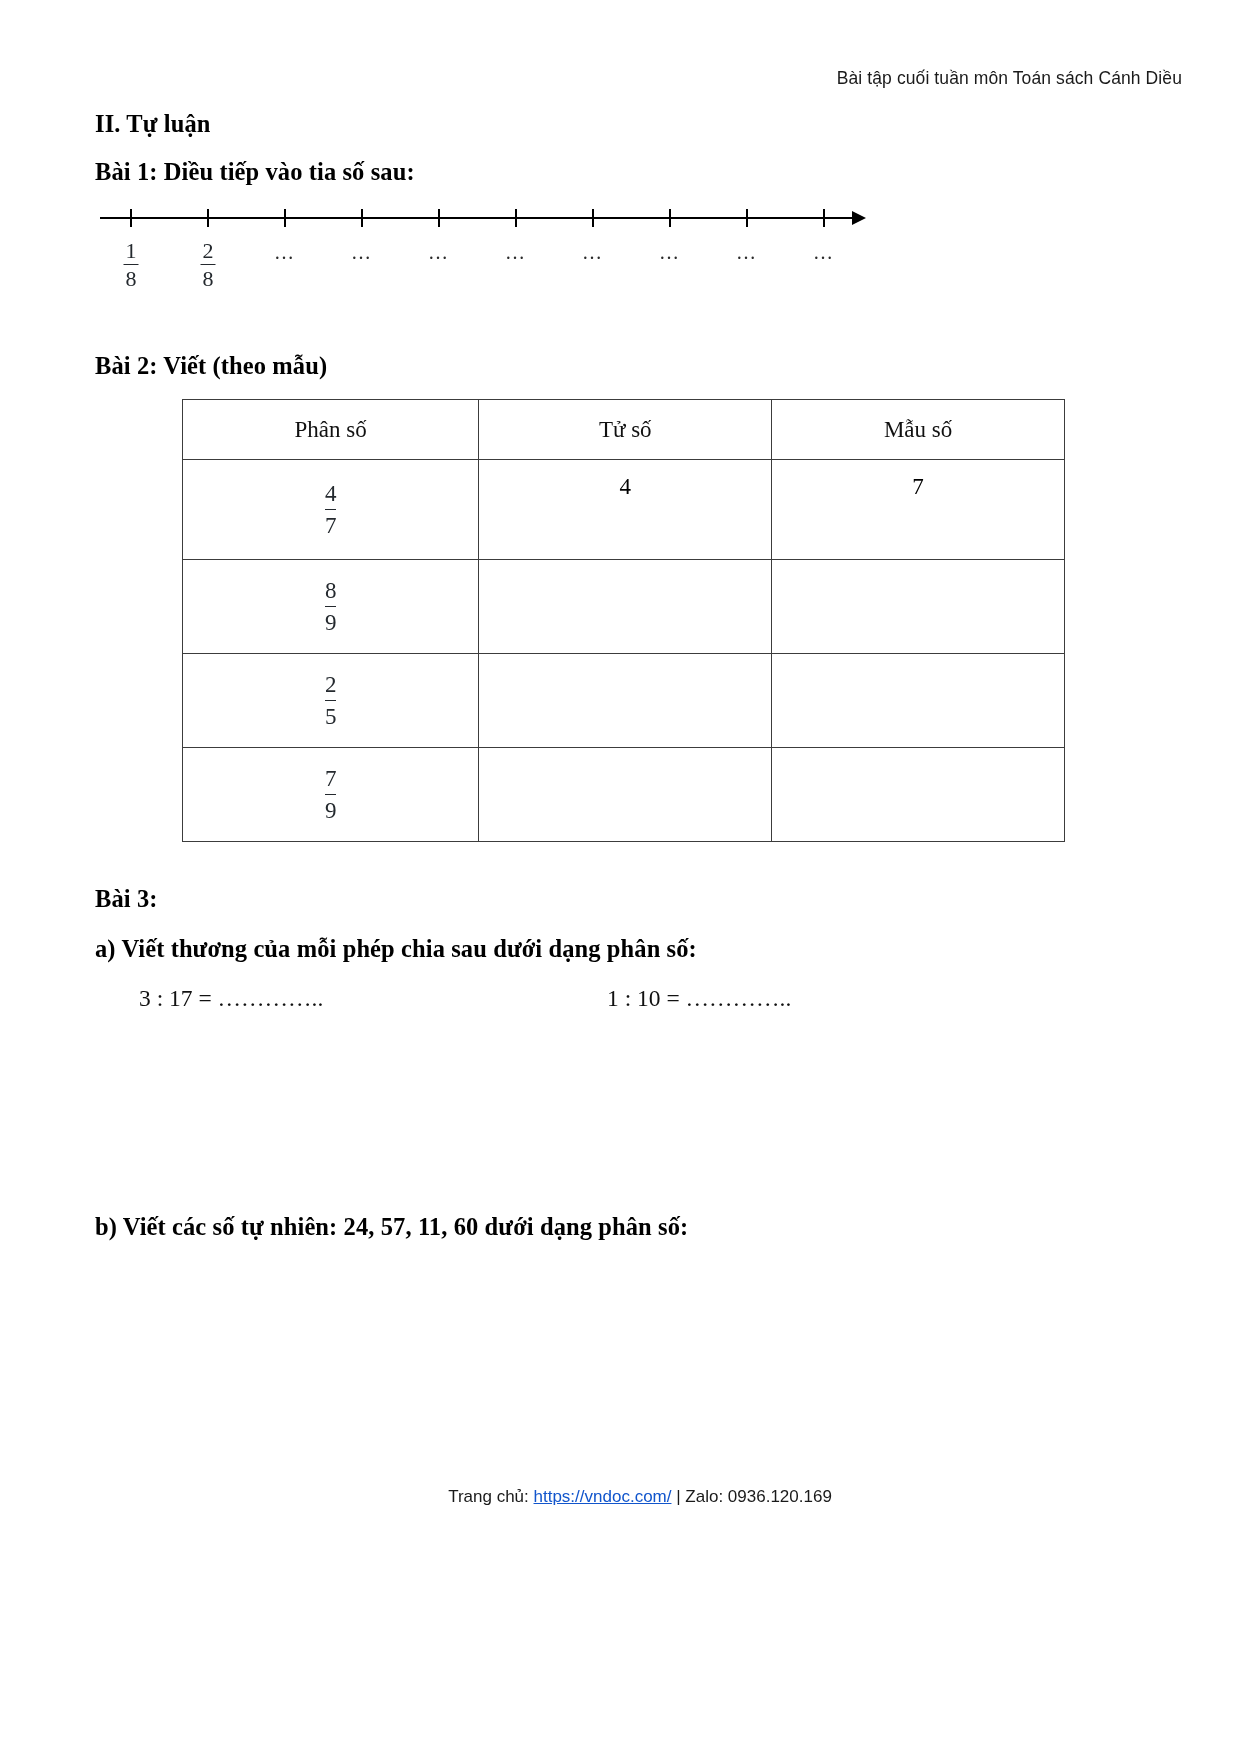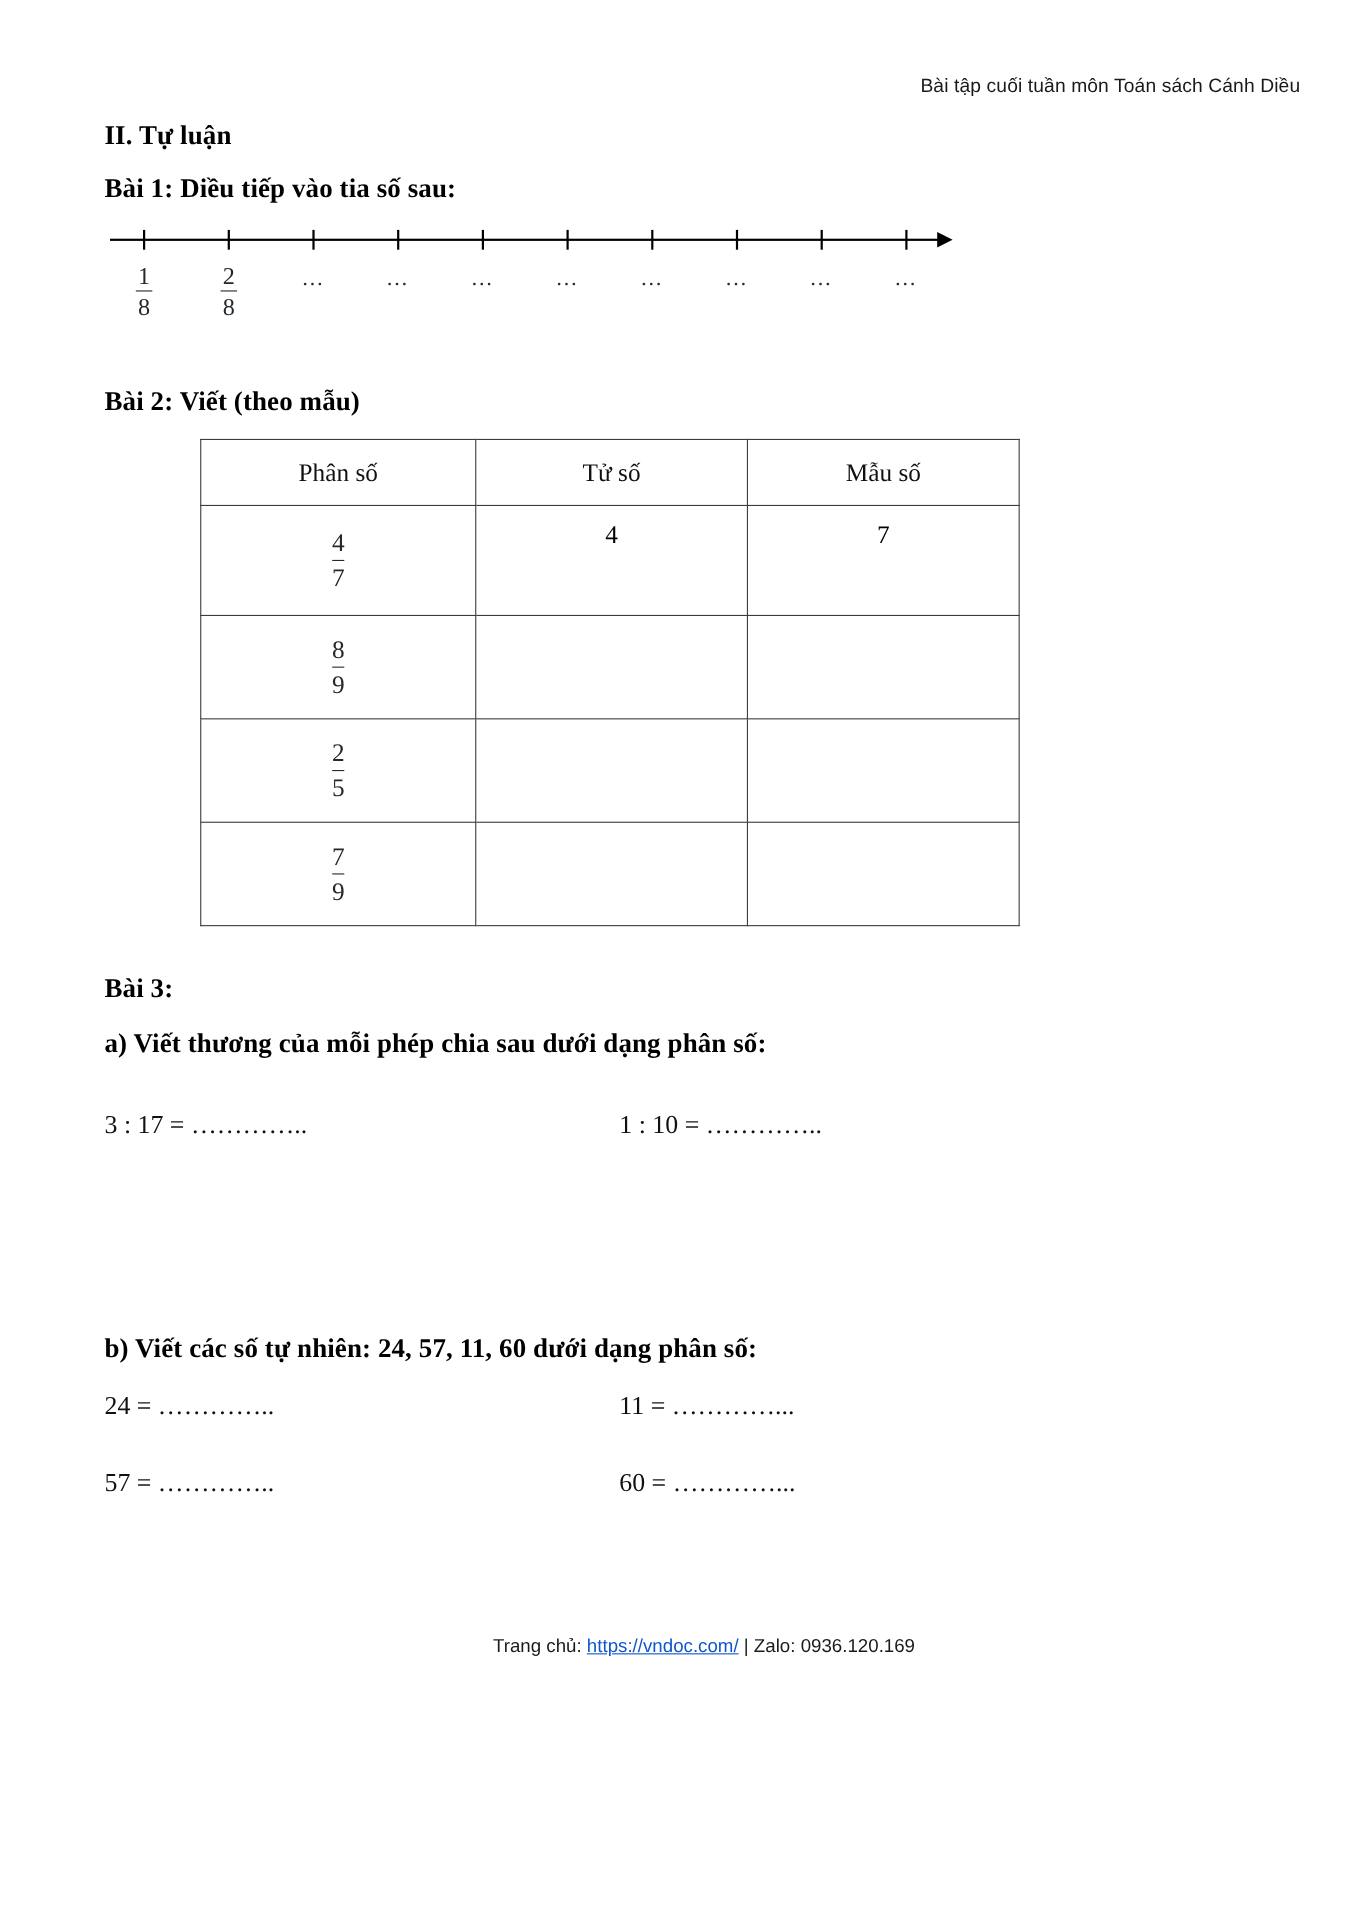--- a/index.html
+++ b/index.html
@@ -98,21 +98,21 @@
   .frac .num { display: block; padding: 0 3px; }
   .frac .bar { display: block; border-top: 1.6px solid #24292e; margin: 2px 1px; }
   .frac .den { display: block; padding: 0 3px; }
   .dots { font-size: 20px; letter-spacing: 2px; color: #2b2b2b; }
 
   
   .tbl {
     position: absolute;
     left: 182px;
     top: 399px;
-    width: 745px;
+    width: 883px;
     border-collapse: collapse;
   }
   .tbl td, .tbl th {
     border: 1.3px solid #3c3c3c;
     padding: 0;
     text-align: center;
     vertical-align: middle;
     font-weight: normal;
   }
   .tbl th {
@@ -132,21 +132,21 @@
     color: #24292e;
   }
   .cellfrac .num { display: block; }
   .cellfrac .bar { display: block; border-top: 1.7px solid #24292e; margin: 3px 0; }
   .cellfrac .den { display: block; }
   .tbl tr.r1 td { height: 100px; }
   .tbl tr.r2 td, .tbl tr.r3 td, .tbl tr.r4 td { height: 94px; }
 
   
   .exwrap { position: absolute; left: 95px; width: 1000px; }
-  .ex-a { top: 1010px; }
+  .ex-a { top: 985px; margin-left: 44px; }
   .ex-b { top: 1265px; }
   .exrow {
     position: relative;
     height: 70px;
     font-family: "Liberation Serif", serif;
     font-size: 23.5px;
     color: #111;
   }
   .ex-left  { position: absolute; left: 0px;  top: 0; }
   .ex-right { position: absolute; left: 468px; top: 0; }
@@ -247,28 +247,18 @@
 
   <div class="exwrap ex-a" id="ex-a-list">
       <div class="exrow">
         <span class="ex-left">3 : 17 = …………..</span>
         <span class="ex-right">1 : 10 = …………..</span>
       </div>
     </div>
 
   <div class="heading h-3b">b) Viết các số tự nhiên: 24, 57, 11, 60 dưới dạng phân số:</div>
 
-  <div class="exwrap ex-b" id="ex-b-list">
-      <div class="exrow">
-        <span class="ex-left">24 = …………..</span>
-        <span class="ex-right">11 = …………...</span>
-      </div>
-      <div class="exrow">
-        <span class="ex-left">57 = …………..</span>
-        <span class="ex-right">60 = …………...</span>
-      </div>
-    </div>
 
   <div class="footer">
     <span>Trang chủ: </span><a href="#">https://vndoc.com/</a><span> | Zalo: 0936.120.169</span>
   </div>
 
 </div>
 
 </body></html>

